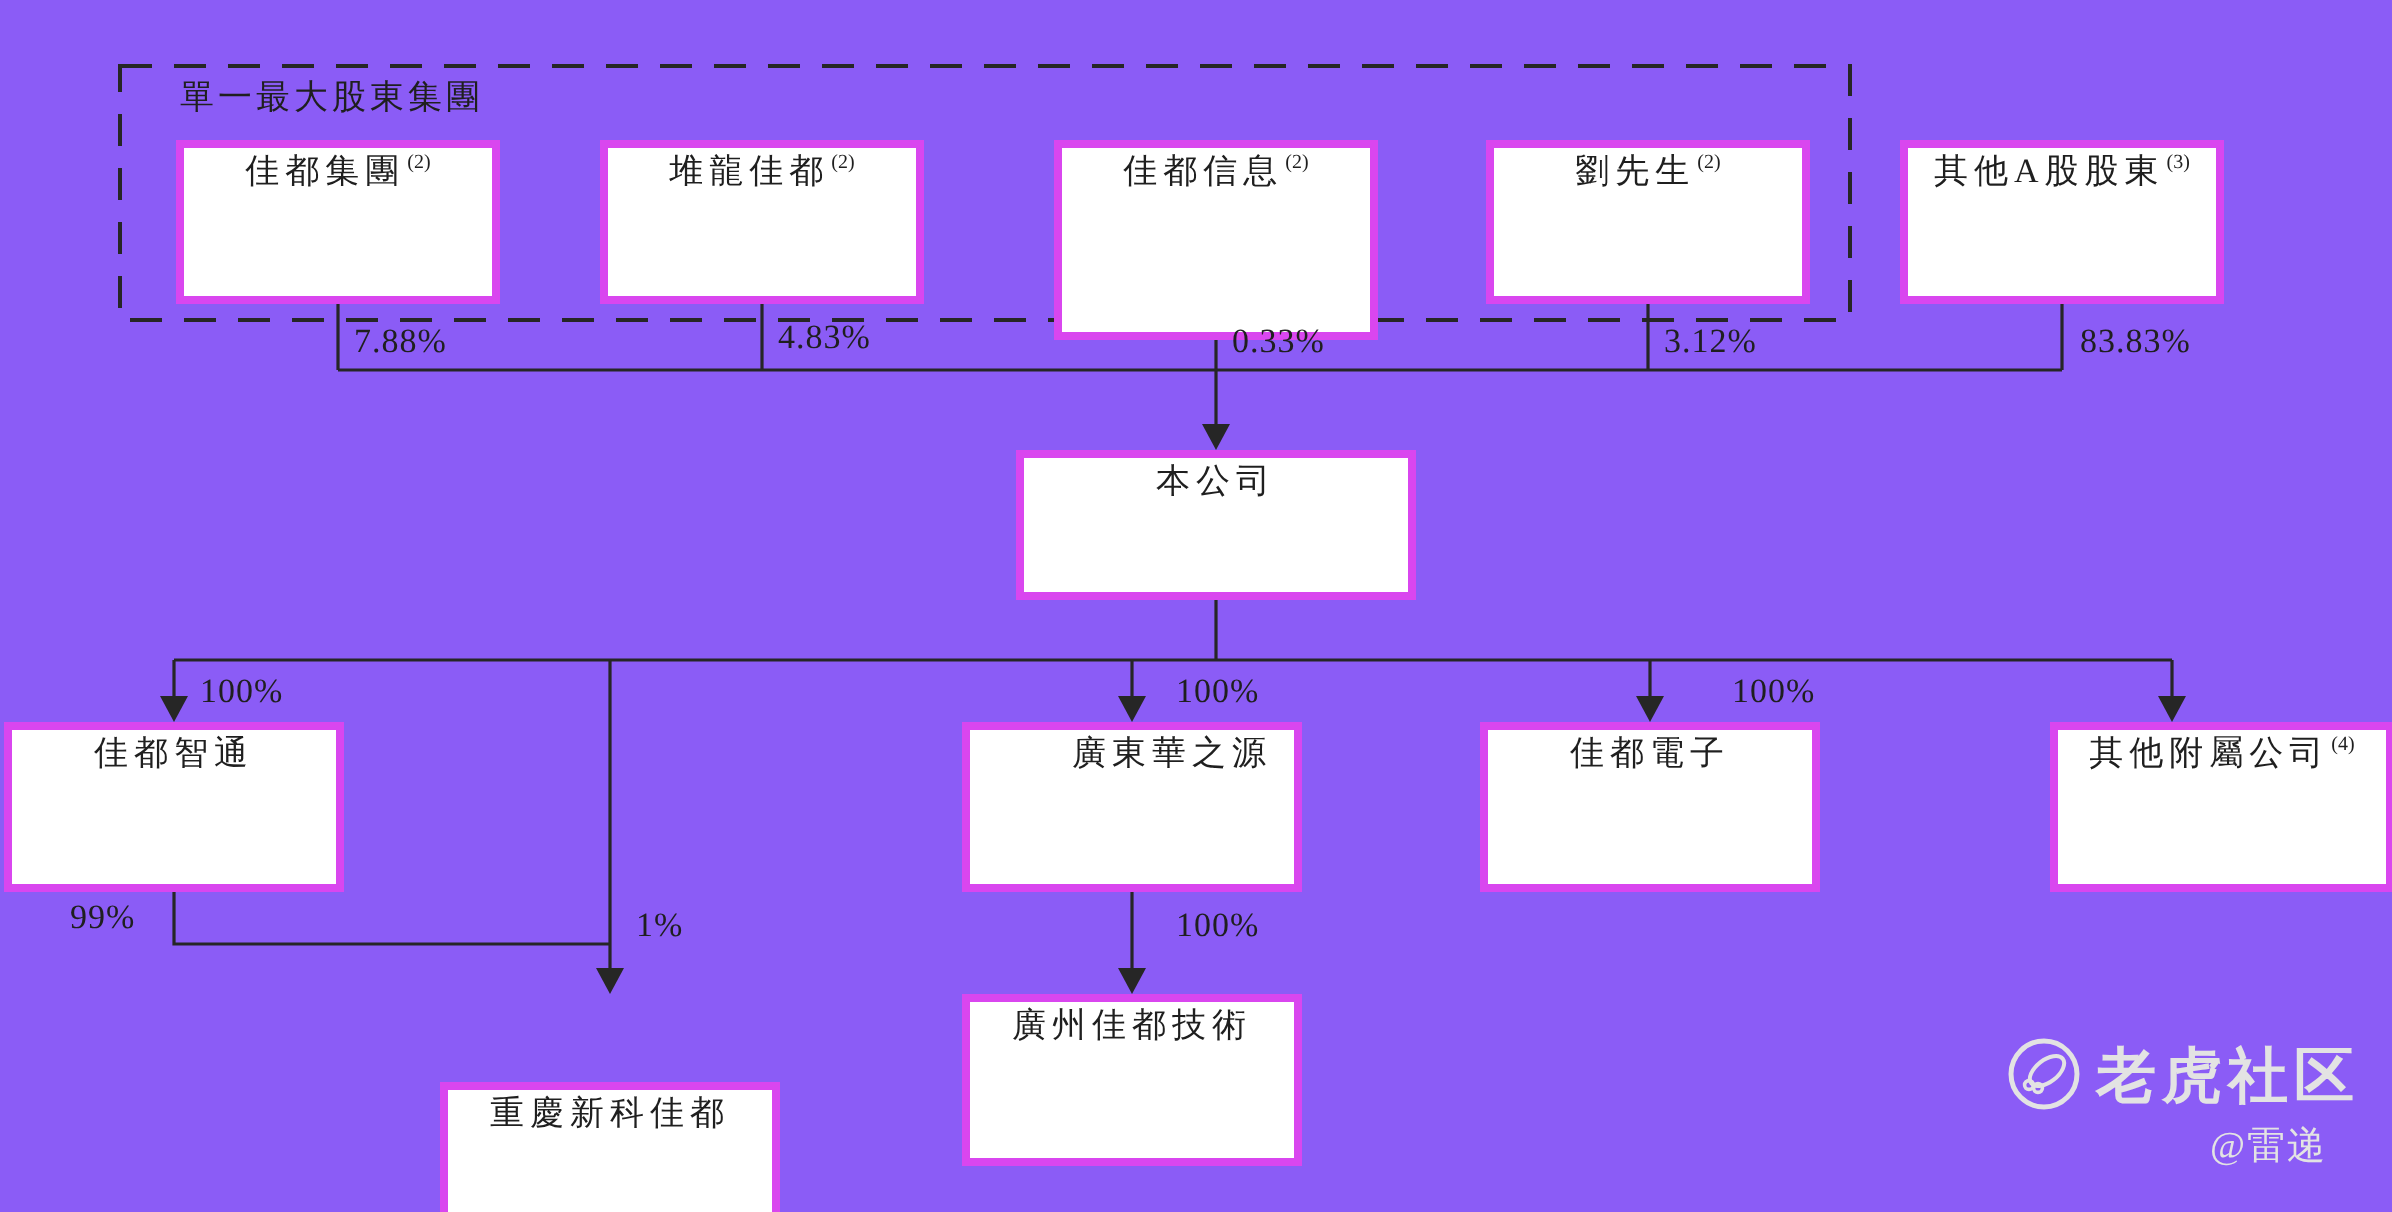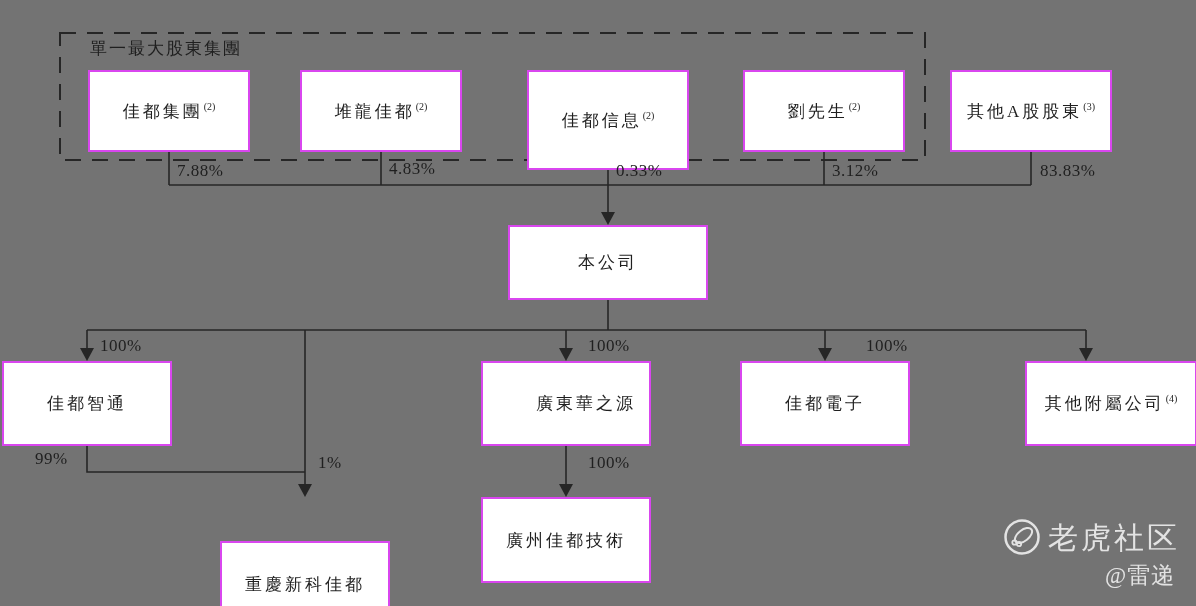--- a/index.html
+++ b/index.html
@@ -1,30 +1,30 @@
 <!DOCTYPE html>
 <html><head>
 <meta charset="utf-8">
 <style>
   html,body{margin:0;padding:0;background:#ffffff;}
   .stage{
     position:relative;
     width:1196px;height:606px;
-    background:#737373;
+    background:#8b5cf6;
     font-family:"Liberation Serif","DejaVu Serif",serif;
     color:#1f1f1f;
     overflow:hidden;
   }
   svg.wires{position:absolute;left:0;top:0;z-index:1;}
   .node{
     position:absolute;
     box-sizing:border-box;
     background:#ffffff;
-    border:2px solid #d946ef;
-    display:flex;align-items:center;justify-content:center;
+    border:4px solid #d946ef;
+    display:flex;align-items:flex-start;justify-content:center;
     font-size:17px;letter-spacing:3px;
     z-index:2;text-align:center;white-space:nowrap;
   }
   .node sup{font-size:10px;letter-spacing:0;margin-left:1px;vertical-align:super;}
   .pct{
     position:absolute;z-index:3;
     font-size:17px;letter-spacing:0.5px;white-space:nowrap;
   }
   .group-label{
     position:absolute;left:90px;top:37px;z-index:3;
@@ -46,22 +46,22 @@
   
   #p-s0{left:177px;top:161px;font-family:Liberation Serif, serif;} #p-s1{left:389px;top:159px;}
   #p-s2{left:616px;top:161px;} #p-s3{left:832px;top:161px;}
   #p-s4{left:1040px;top:161px;text-align:center;}
   #p-sub0{left:100px;top:336px;} #p-sub1{left:588px;top:336px;}
   #p-sub2{left:866px;top:336px;}
   #p-99{left:35px;top:449px;} #p-1{left:318px;top:453px;}
   #p-gz{left:588px;top:453px;}
   
   .wm{position:absolute;z-index:4;color:#e3e3e3;}
-  .wm-brand{left:1048px;top:518px;font-size:30px;font-weight:normal;letter-spacing:3px;}
-  .wm-author{left:1105px;top:560px;font-size:23px;letter-spacing:1px;}
+  .wm-brand{left:1048px;top:518px;font-size:30px;font-weight:bold;letter-spacing:3px;}
+  .wm-author{left:1105px;top:560px;font-size:19px;letter-spacing:1px;}
   .wm-iconwrap{position:absolute;left:1002px;top:517px;z-index:4;}
 </style>
 </head>
 <body>
 
 <div class="stage">
 
   <svg class="wires" width="1196" height="606" viewBox="0 0 1196 606">
     <g stroke="#262626" stroke-width="1.6" fill="none">
 

